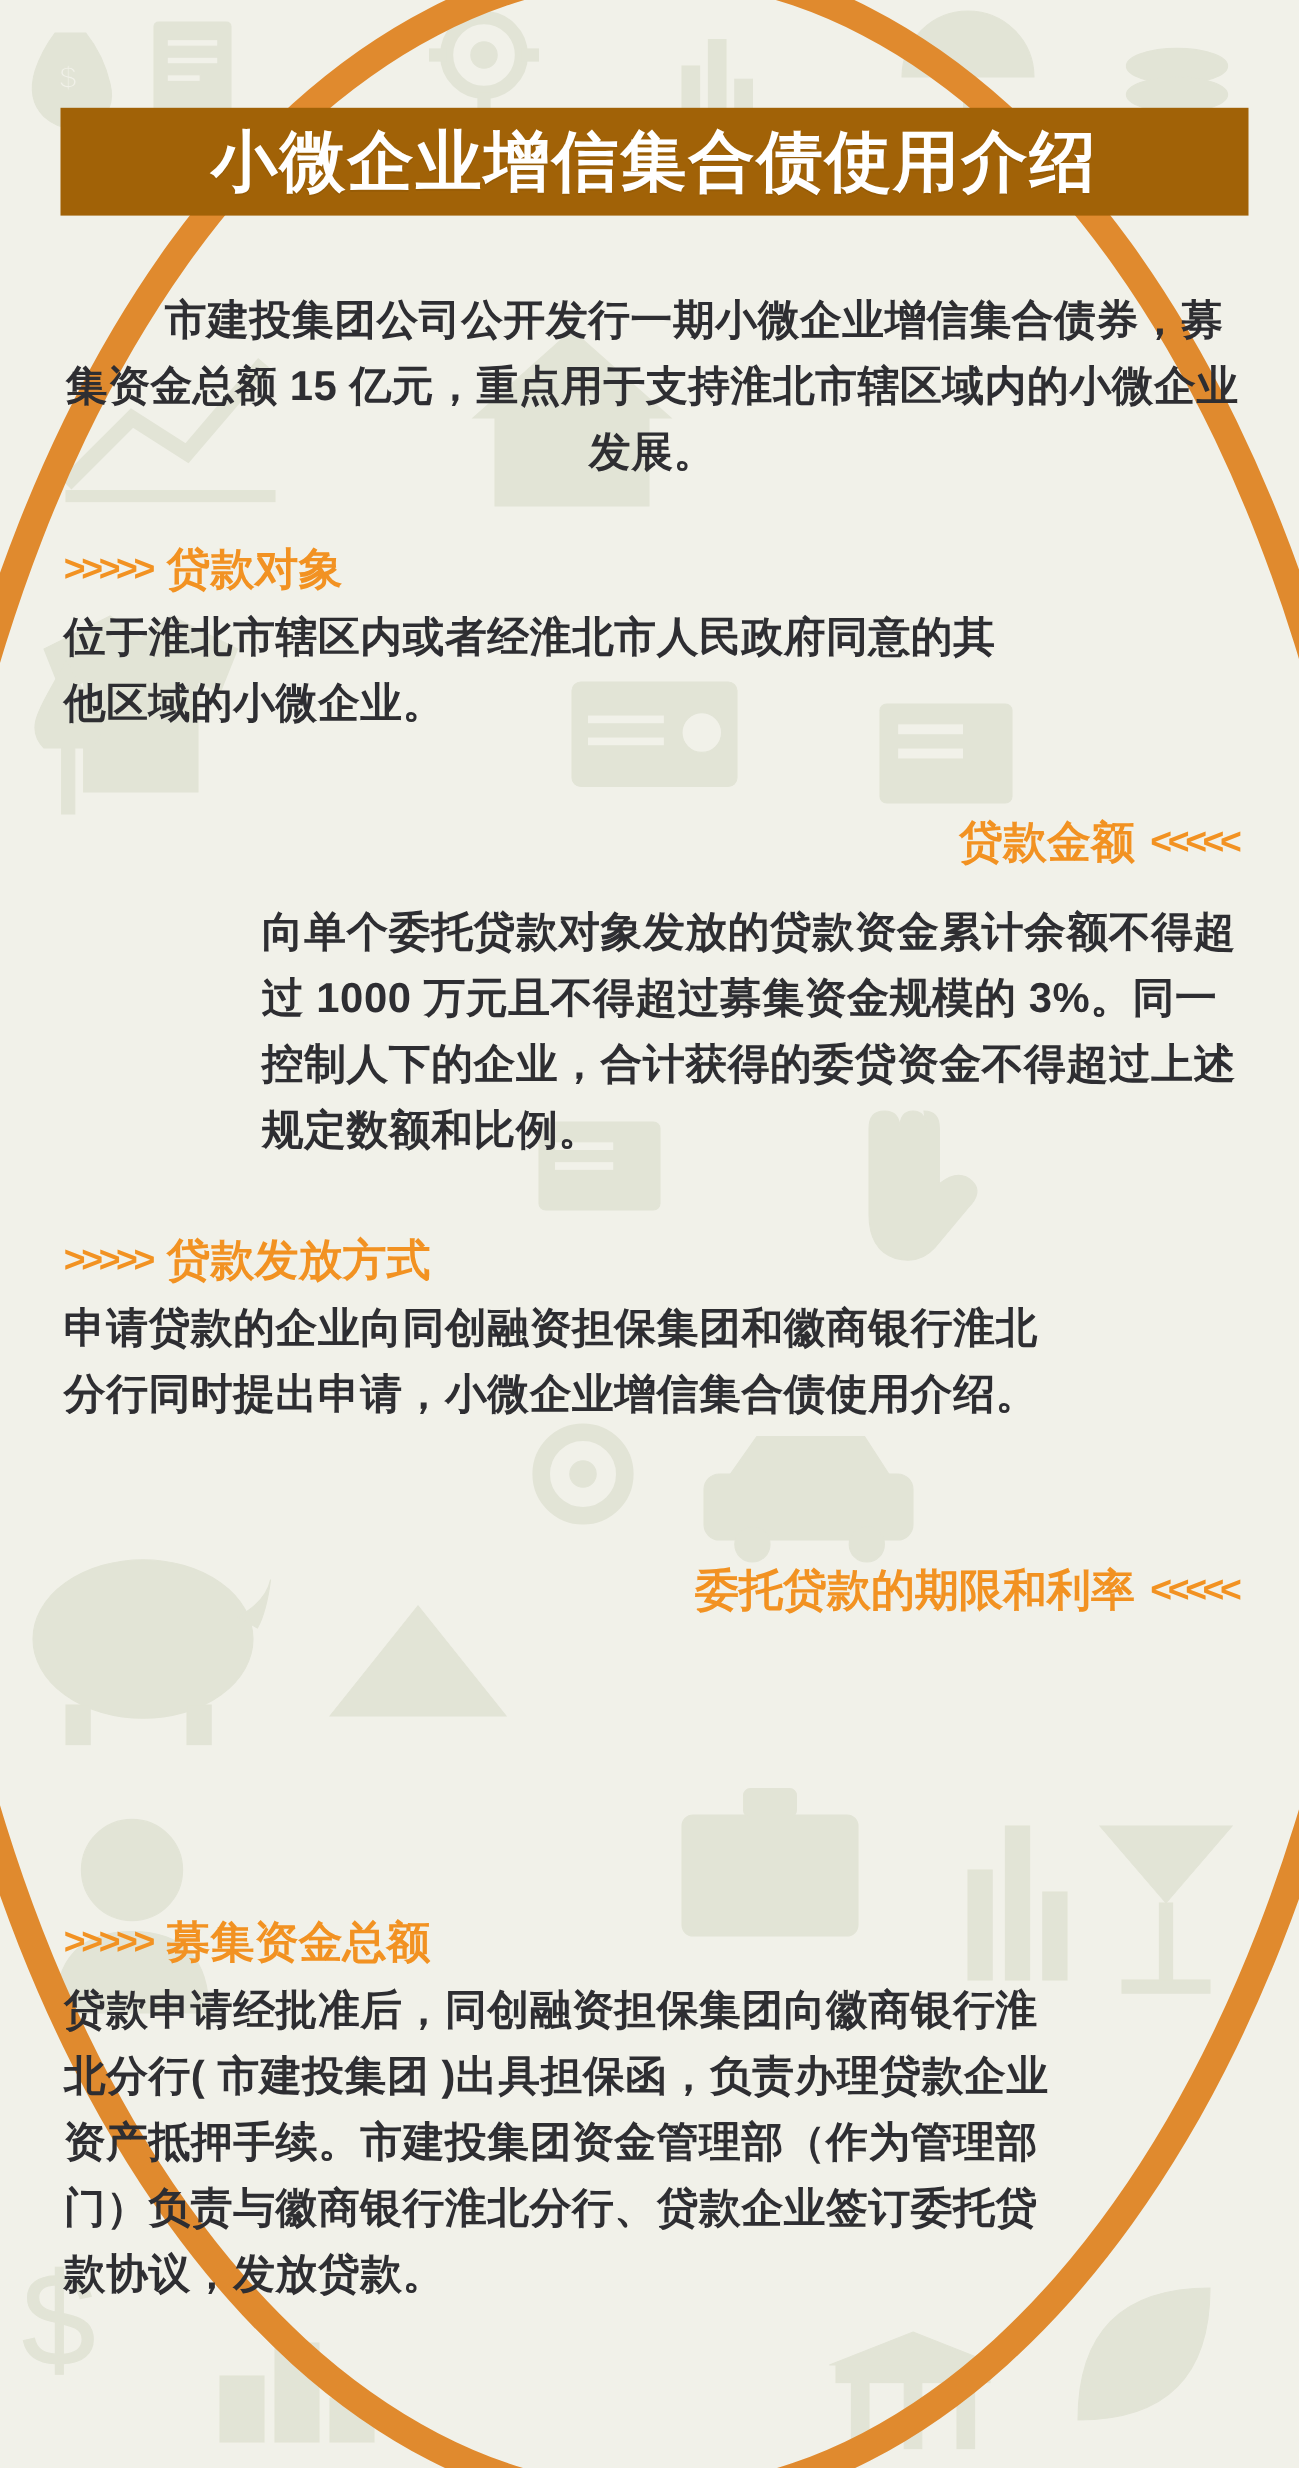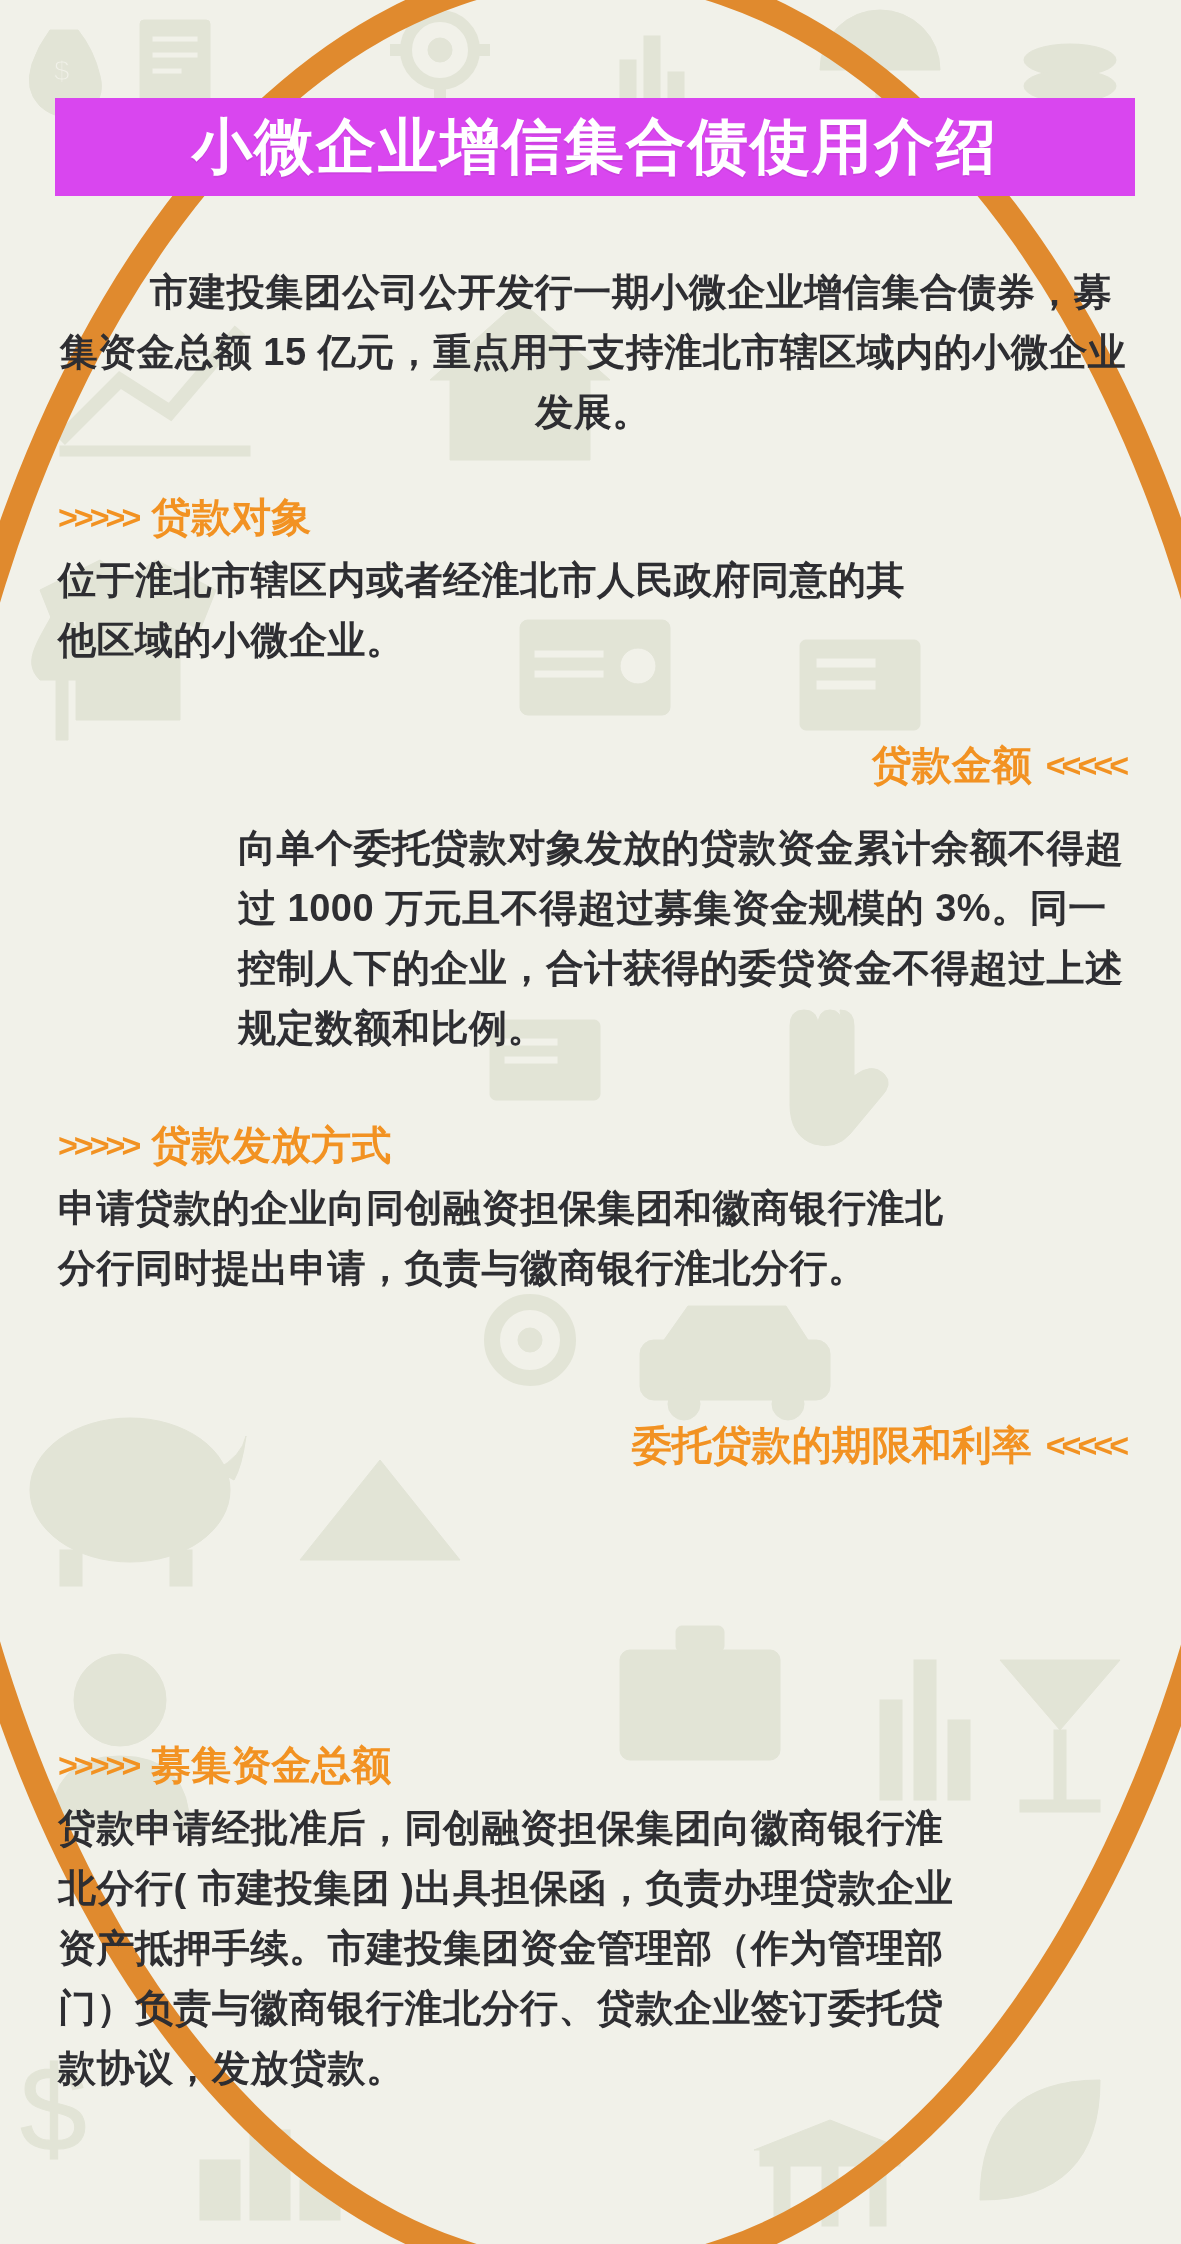--- a/index.html
+++ b/index.html
@@ -49,21 +49,21 @@
     position: absolute;
     inset: 0;
   }
 
   .title-bar {
     position: absolute;
     left: 55px;
     top: 98px;
     width: 1080px;
     height: 98px;
-    background: #d946ef;
+    background: #a16207;
     display: flex;
     align-items: center;
     justify-content: center;
   }
   .title-bar .title-text {
     color: #ffffff;
     font-size: 60px;
     font-weight: bold;
     letter-spacing: 2px;
     white-space: nowrap;
@@ -272,21 +272,21 @@
     <div class="heading right" id="h-amount">
       <span>贷款金额</span>
       <span class="chev">&lt;&lt;&lt;&lt;&lt;</span>
     </div>
     <div class="para" id="p-amount">向单个委托贷款对象发放的贷款资金累计余额不得超过 1000 万元且不得超过募集资金规模的 3%。同一控制人下的企业，合计获得的委贷资金不得超过上述规定数额和比例。</div>
 
     <div class="heading" id="h-method">
       <span class="chev">&gt;&gt;&gt;&gt;&gt;</span>
       <span>贷款发放方式</span>
     </div>
-    <div class="para" id="p-method">申请贷款的企业向同创融资担保集团和徽商银行淮北分行同时提出申请，负责与徽商银行淮北分行。</div>
+    <div class="para" id="p-method">申请贷款的企业向同创融资担保集团和徽商银行淮北分行同时提出申请，小微企业增信集合债使用介绍。</div>
 
     <div class="heading right" id="h-term">
       <span>委托贷款的期限和利率</span>
       <span class="chev">&lt;&lt;&lt;&lt;&lt;</span>
     </div>
 
     <div class="heading" id="h-procedure">
       <span class="chev">&gt;&gt;&gt;&gt;&gt;</span>
       <span>募集资金总额</span>
     </div>

